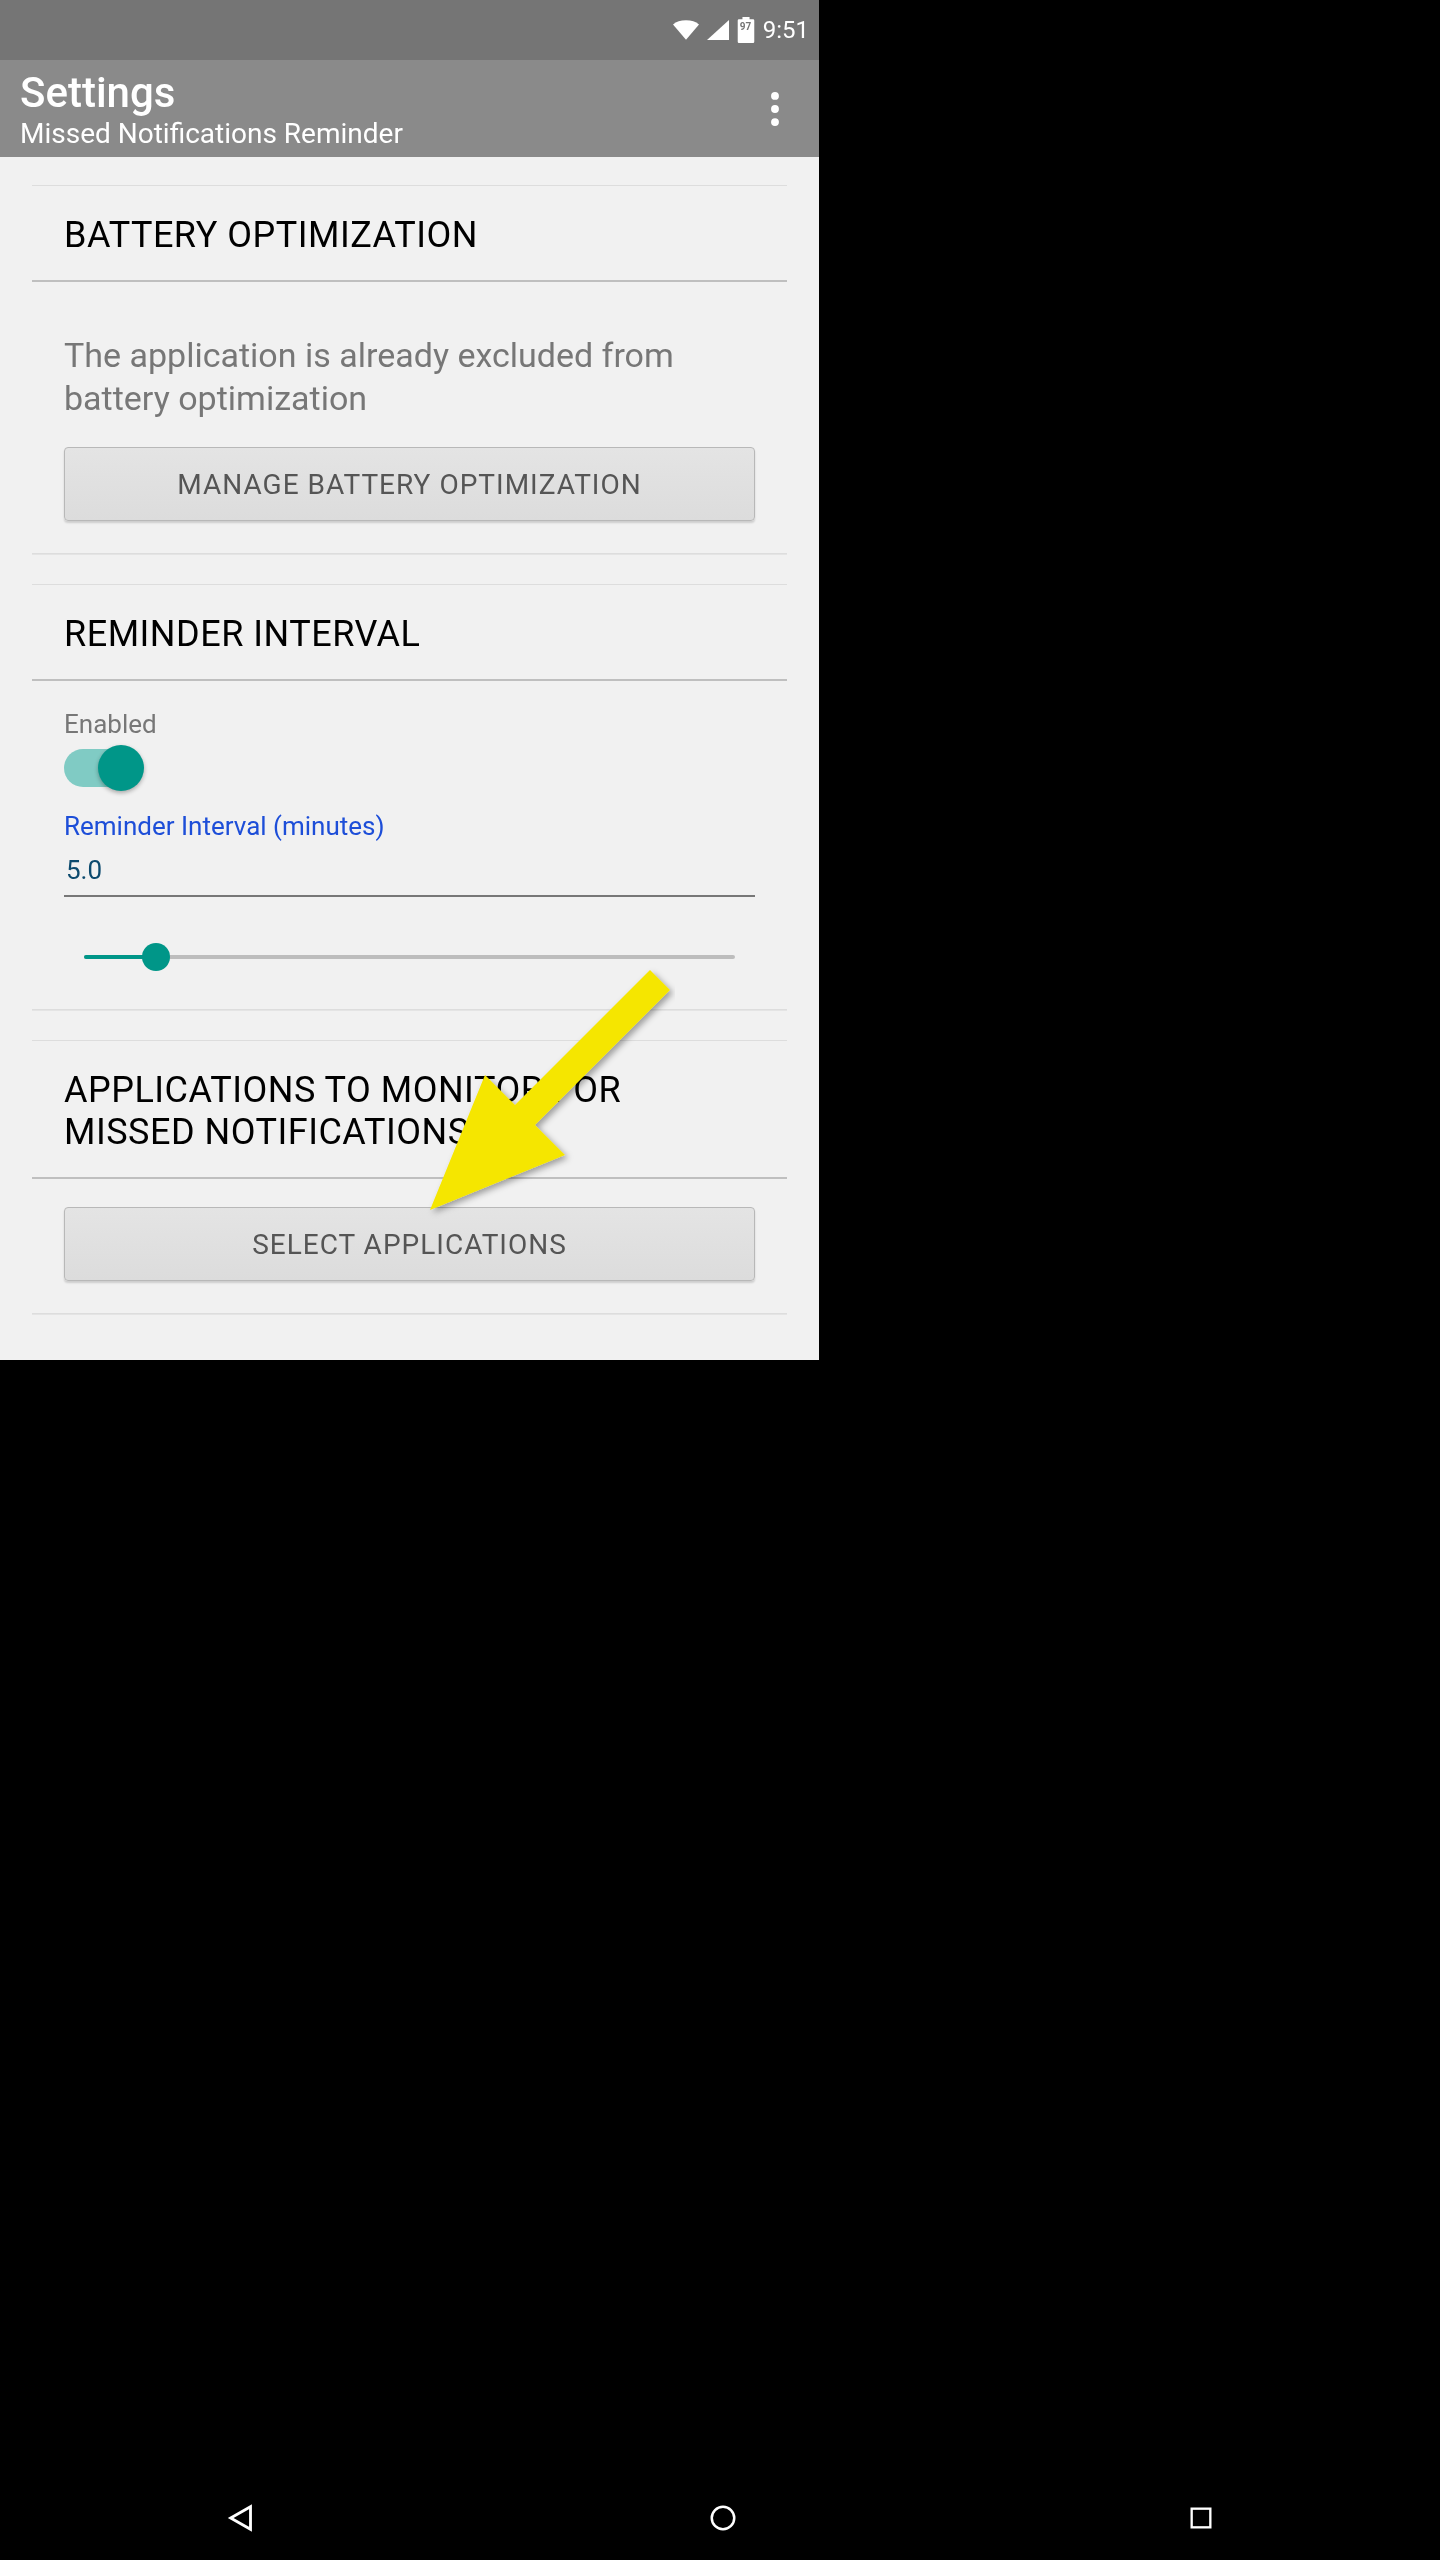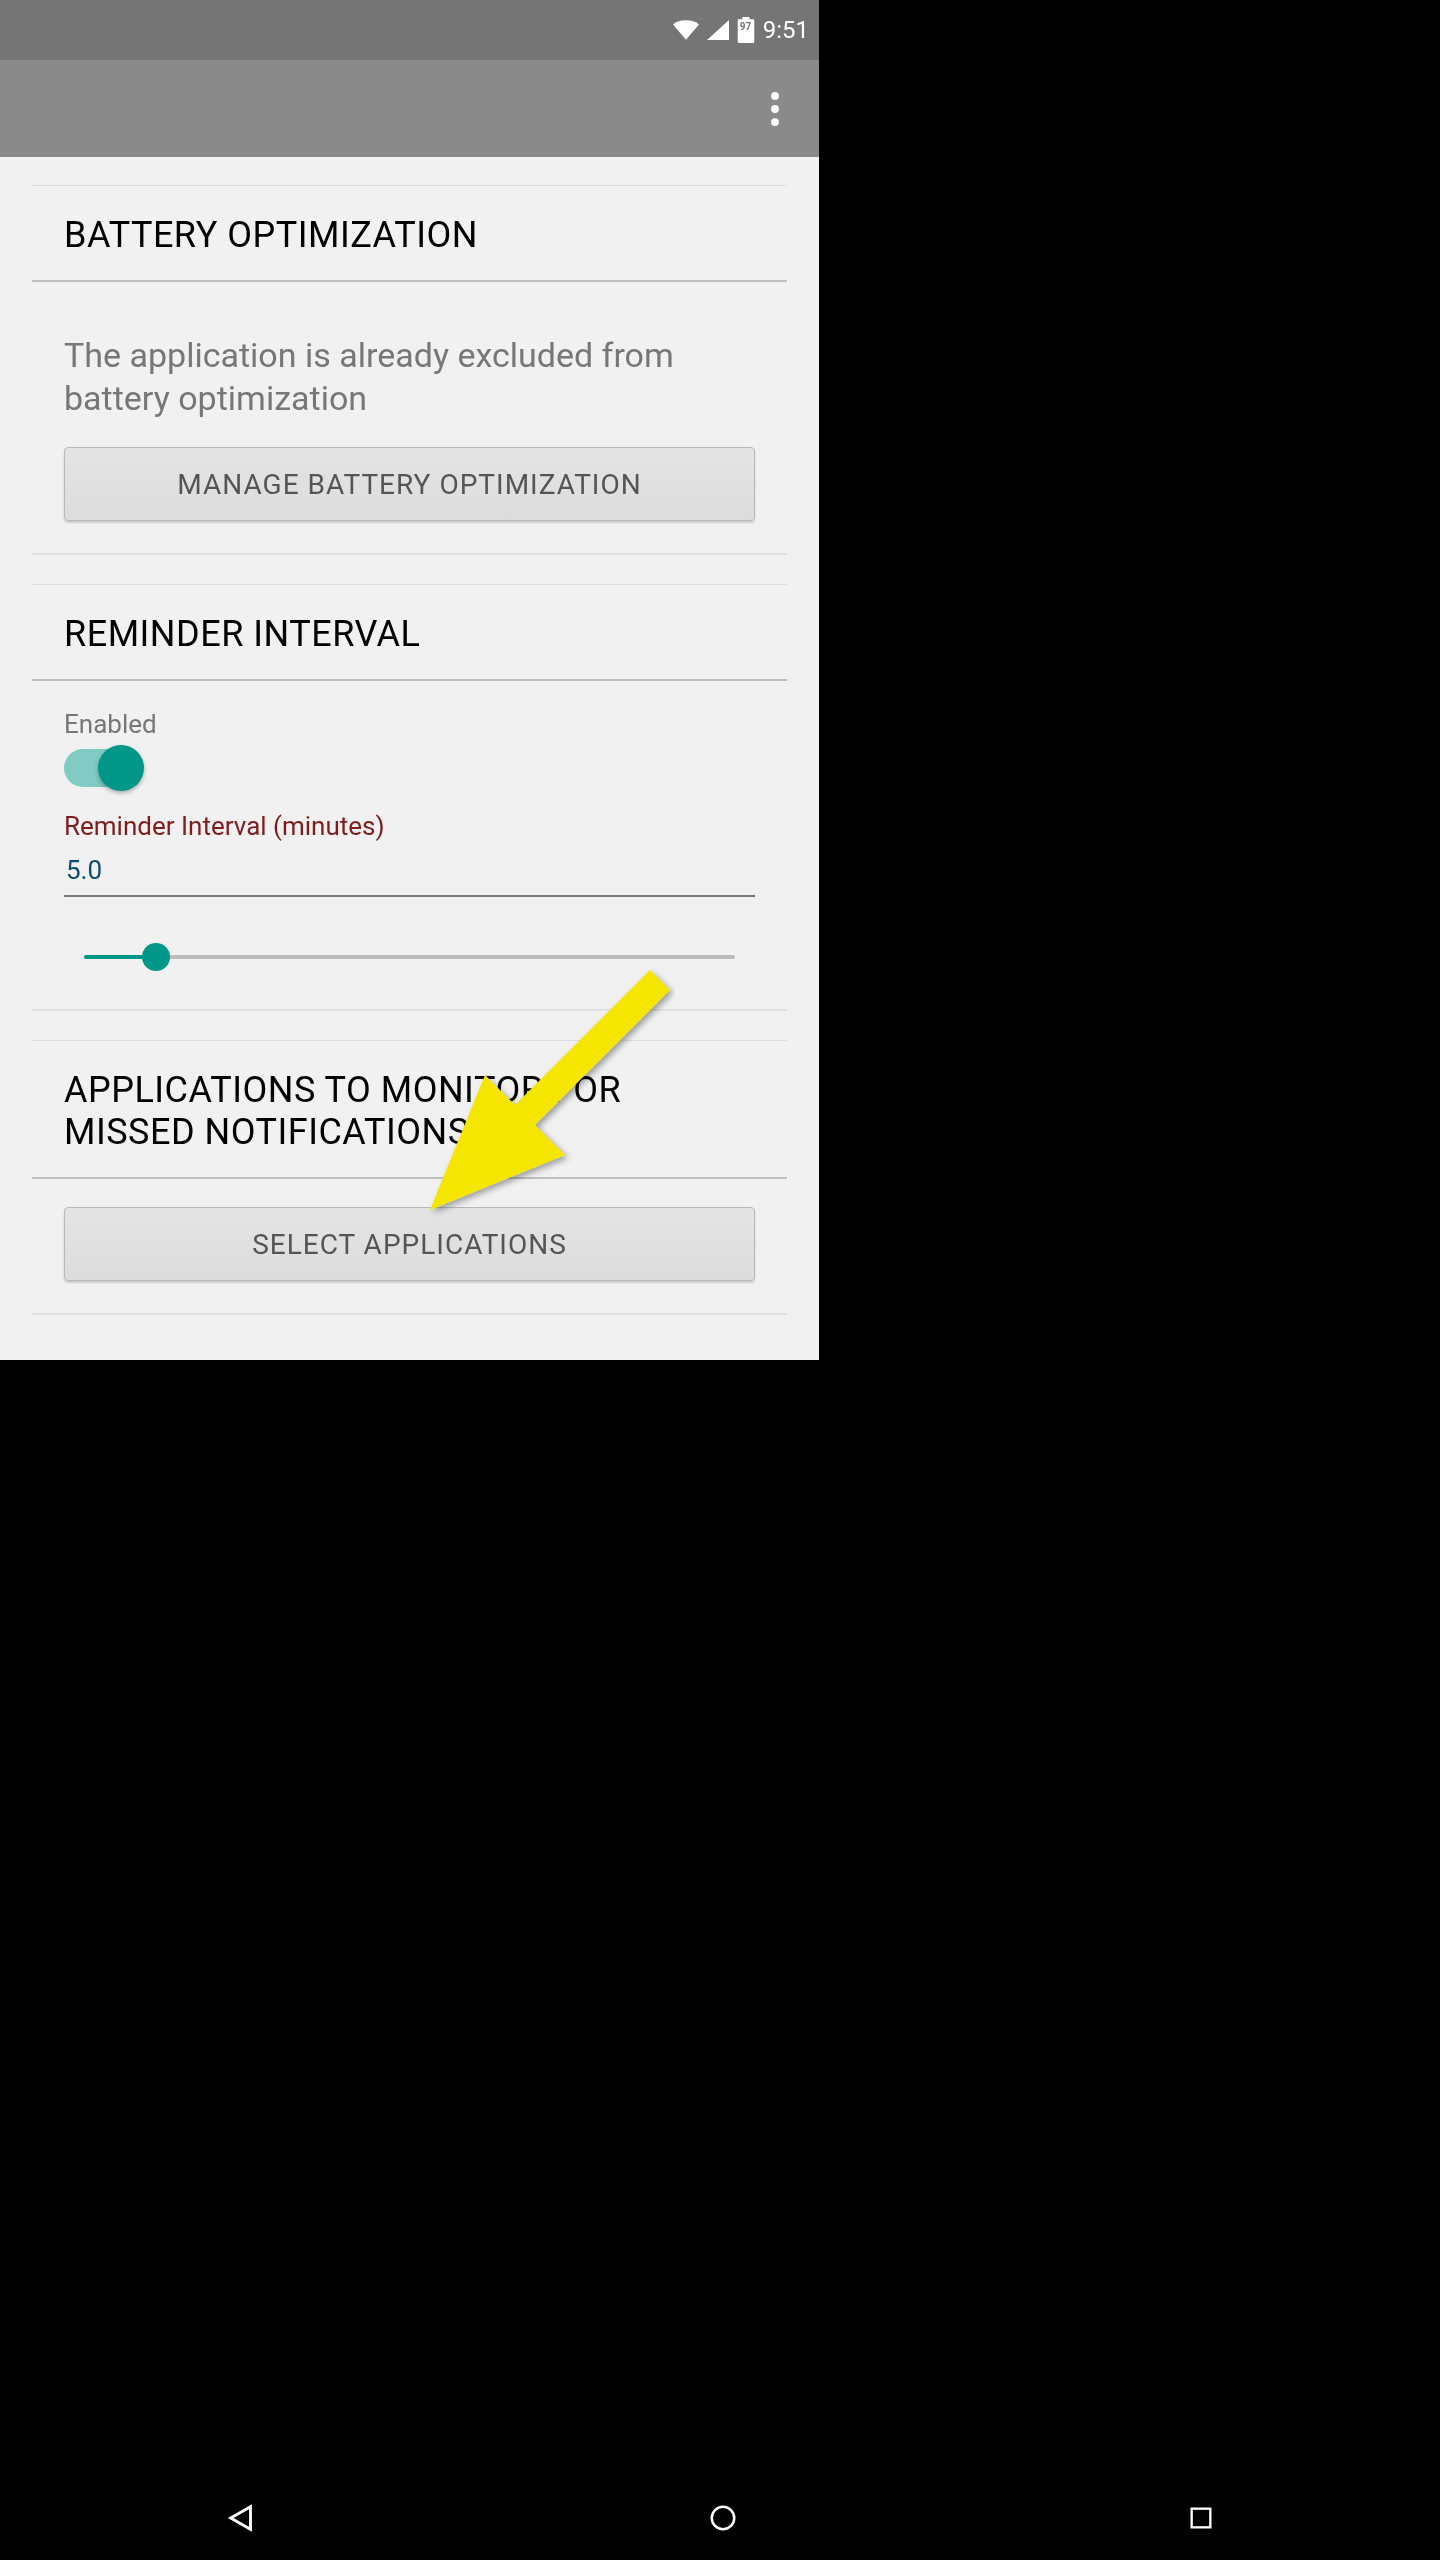--- a/index.html
+++ b/index.html
@@ -30,21 +30,21 @@
 .desc { color: #777; font-size: 34px; line-height: 1.25; margin-bottom: 28px; margin-top: 24px; }
 .btn { width: 100%; height: 74px; background: linear-gradient(#e4e4e4,#dcdcdc); border: 1px solid #b8b8b8; border-radius: 4px; color: #555; font-size: 28px; letter-spacing: 1px; box-shadow: 0 2px 2px rgba(0,0,0,0.15); }
 
 .label { color: #777; font-size: 26px; margin-bottom: 10px; }
 
 
 .switch { width: 78px; height: 38px; background: #80cbc4; border-radius: 19px; position: relative; margin-bottom: 24px; }
 .switch .thumb { position: absolute; right: -2px; top: -4px; width: 46px; height: 46px; background: #009688; border-radius: 50%; box-shadow: 0 2px 4px rgba(0,0,0,0.3); }
 
 
-.field-label { color: #7f1d1d; font-size: 26px; }
+.field-label { color: #1d4ed8; font-size: 26px; }
 .field-value { font-size: 26px; color: #0c4a6e; padding: 14px 2px 10px 2px; border-bottom: 2px solid #777; margin-bottom: 40px; }
 
 
 .slider { position: relative; height: 40px; margin: 8px 20px 0 20px; }
 .slider .track { position: absolute; top: 50%; left: 0; right: 0; height: 4px; background: #bdbdbd; border-radius: 2px; transform: translateY(-50%); }
 .slider .track-fill { position: absolute; top: 50%; left: 0; width: 11%; height: 4px; background: #009688; border-radius: 2px; transform: translateY(-50%); }
 .slider .thumb { position: absolute; top: 50%; left: 11%; width: 28px; height: 28px; background: #009688; border-radius: 50%; transform: translate(-50%, -50%); }
 
 
 .arrow-overlay { position: absolute; pointer-events: none; left: 415px; top: 960px; }
@@ -72,20 +72,24 @@
     <span class="battery battery-badge">
       <svg width="18" height="26" viewBox="0 0 14 22">
           <path d="M4 0h6v2h3a1 1 0 011 1v18a1 1 0 01-1 1H1a1 1 0 01-1-1V3a1 1 0 011-1h3V0z"></path>
         </svg>
       <span class="num">97</span>
     </span>
     <span>9:51</span>
   </div>
 
   <div class="app-bar">
+    <div class="titles">
+      <span class="title">Settings</span>
+      <span class="subtitle">Missed Notifications Reminder</span>
+    </div>
     <div class="more">
       <svg width="8" height="34" viewBox="0 0 6 26">
           <circle cx="3" cy="3" r="3" fill="#fff"></circle>
           <circle cx="3" cy="13" r="3" fill="#fff"></circle>
           <circle cx="3" cy="23" r="3" fill="#fff"></circle>
         </svg>
     </div>
   </div>
 
   <div class="content">

